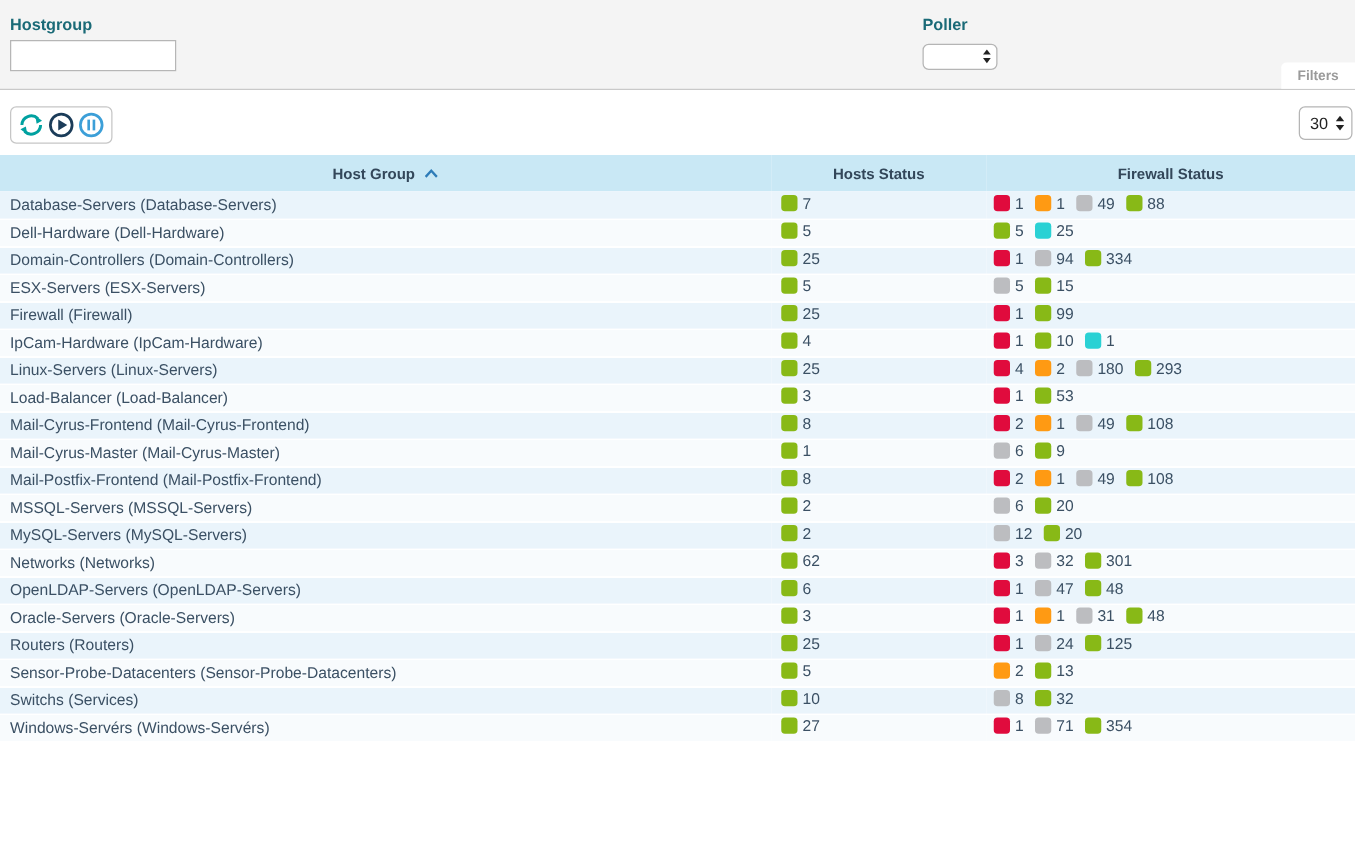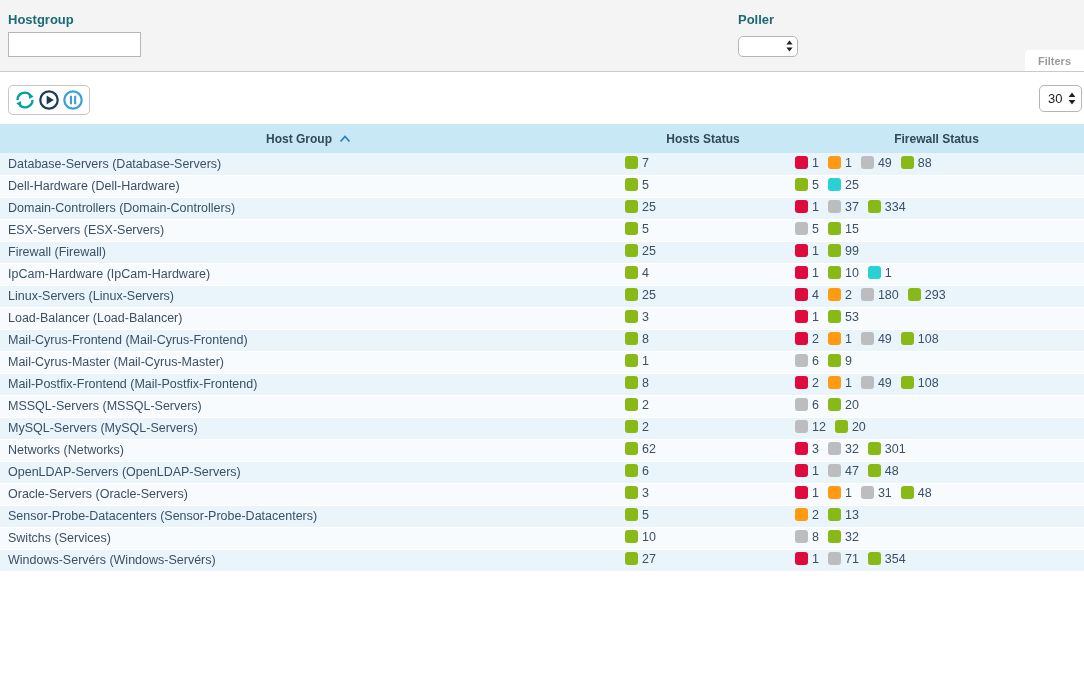--- a/index.html
+++ b/index.html
@@ -188,21 +188,21 @@
         <td class="col-name">Domain-Controllers (Domain-Controllers)</td>
         <td class="col-hosts"><span class="status-item">
             <span class="badge" style="background: rgb(136, 185, 23);"></span>
             <span class="count">25</span>
           </span></td>
         <td class="col-services"><span class="status-item">
             <span class="badge" style="background: rgb(224, 11, 61);"></span>
             <span class="count">1</span>
           </span><span class="status-item">
             <span class="badge" style="background: rgb(188, 189, 192);"></span>
-            <span class="count">37</span>
+            <span class="count">94</span>
           </span><span class="status-item">
             <span class="badge" style="background: rgb(136, 185, 23);"></span>
             <span class="count">334</span>
           </span></td>
       </tr>
       <tr>
         <td class="col-name">ESX-Servers (ESX-Servers)</td>
         <td class="col-hosts"><span class="status-item">
             <span class="badge" style="background: rgb(136, 185, 23);"></span>
             <span class="count">5</span>
@@ -407,20 +407,37 @@
             <span class="count">1</span>
           </span><span class="status-item">
             <span class="badge" style="background: rgb(255, 154, 19);"></span>
             <span class="count">1</span>
           </span><span class="status-item">
             <span class="badge" style="background: rgb(188, 189, 192);"></span>
             <span class="count">31</span>
           </span><span class="status-item">
             <span class="badge" style="background: rgb(136, 185, 23);"></span>
             <span class="count">48</span>
+          </span></td>
+      </tr>
+      <tr>
+        <td class="col-name">Routers (Routers)</td>
+        <td class="col-hosts"><span class="status-item">
+            <span class="badge" style="background: rgb(136, 185, 23);"></span>
+            <span class="count">25</span>
+          </span></td>
+        <td class="col-services"><span class="status-item">
+            <span class="badge" style="background: rgb(224, 11, 61);"></span>
+            <span class="count">1</span>
+          </span><span class="status-item">
+            <span class="badge" style="background: rgb(188, 189, 192);"></span>
+            <span class="count">24</span>
+          </span><span class="status-item">
+            <span class="badge" style="background: rgb(136, 185, 23);"></span>
+            <span class="count">125</span>
           </span></td>
       </tr>
       <tr>
         <td class="col-name">Sensor-Probe-Datacenters (Sensor-Probe-Datacenters)</td>
         <td class="col-hosts"><span class="status-item">
             <span class="badge" style="background: rgb(136, 185, 23);"></span>
             <span class="count">5</span>
           </span></td>
         <td class="col-services"><span class="status-item">
             <span class="badge" style="background: rgb(255, 154, 19);"></span>

